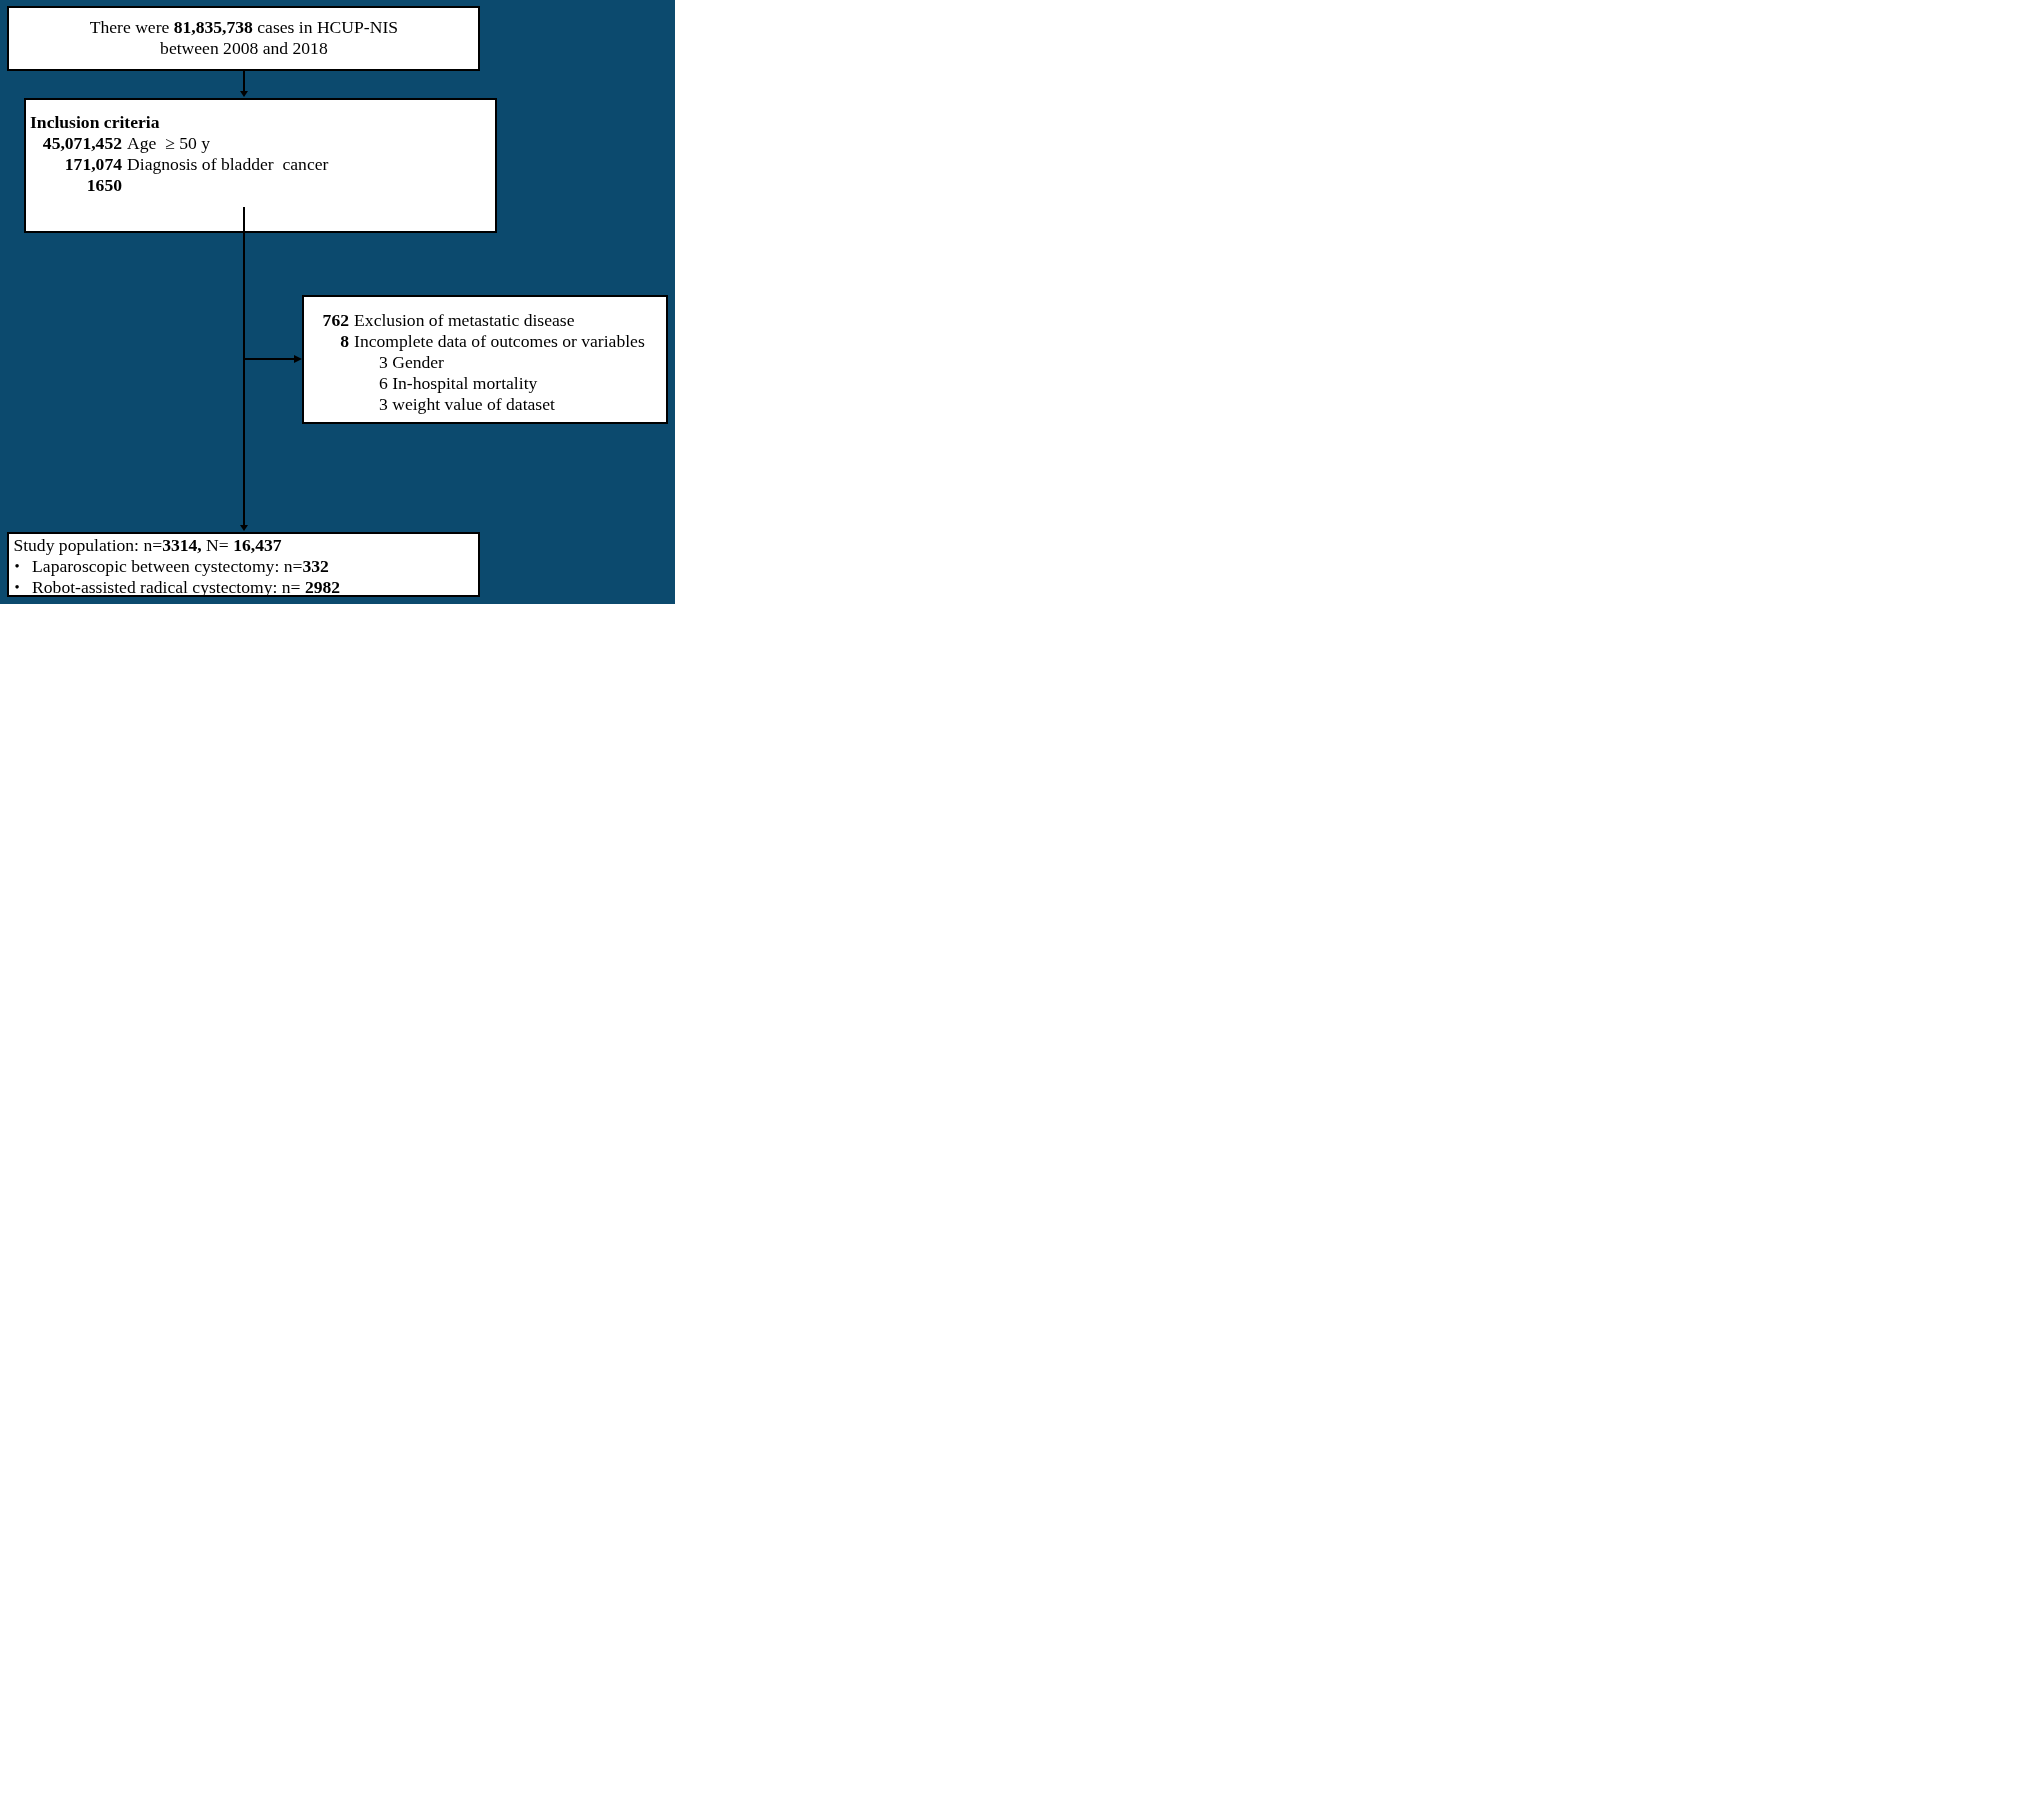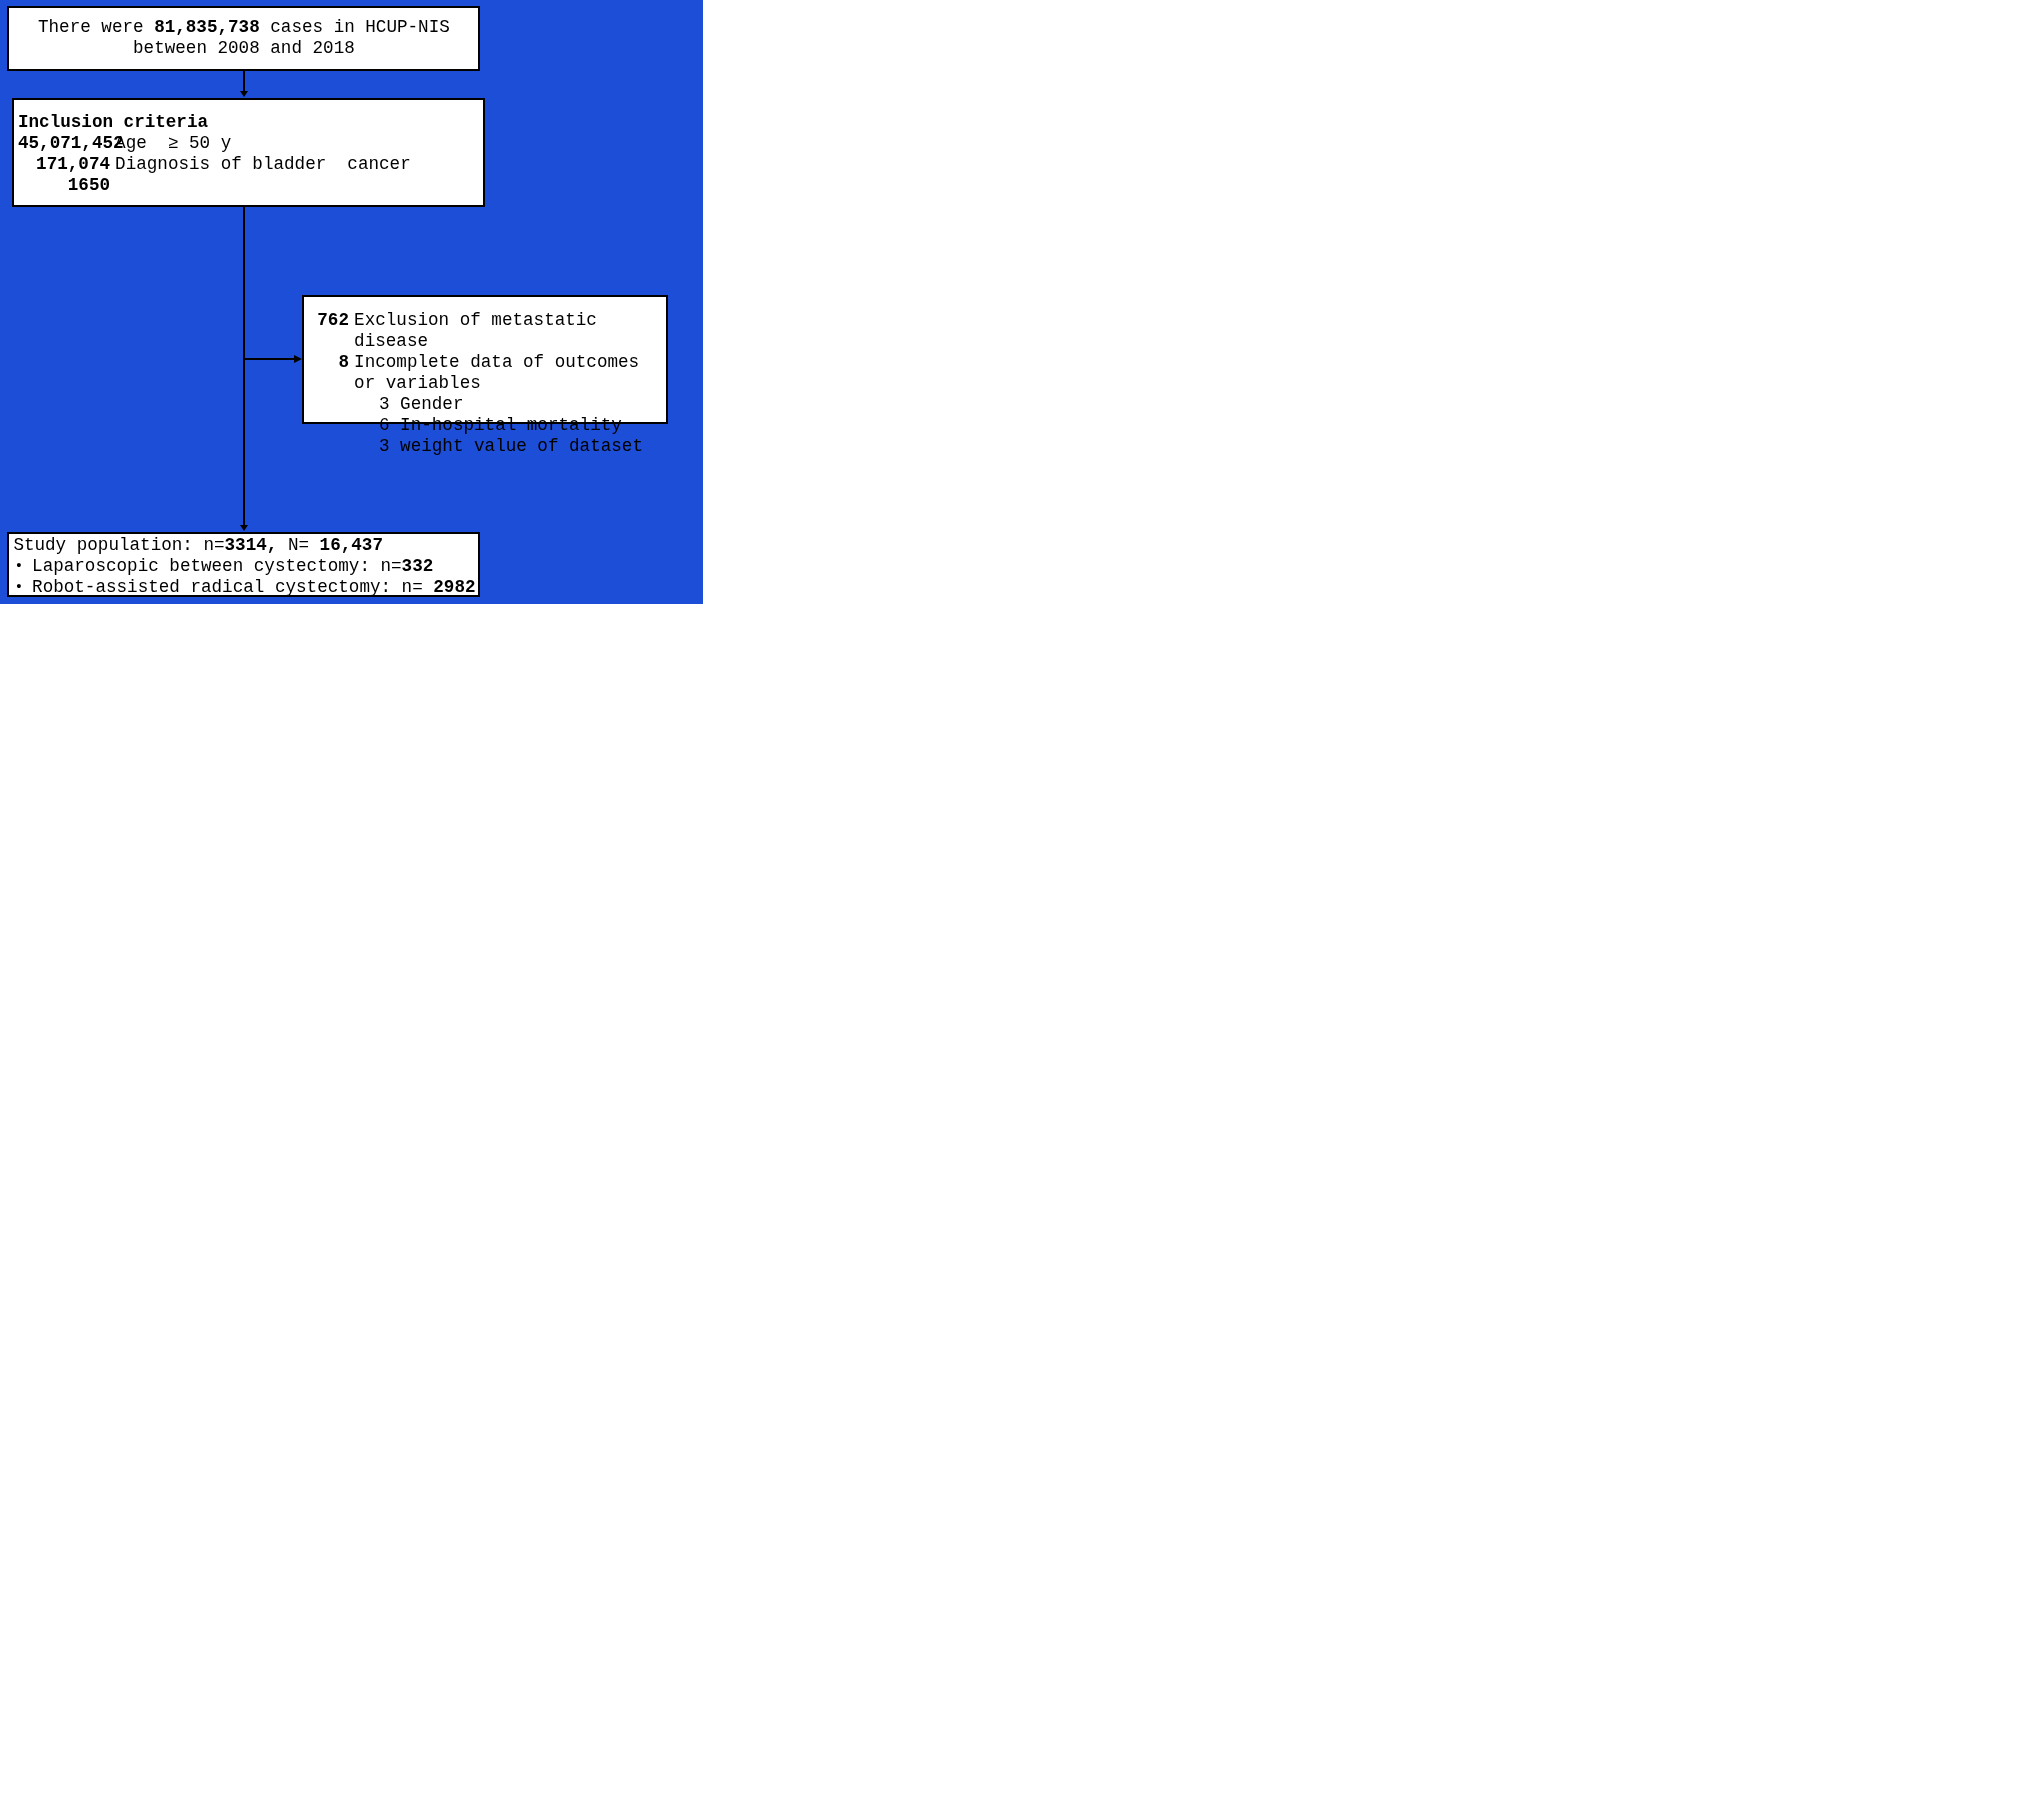--- a/index.html
+++ b/index.html
@@ -4,25 +4,24 @@
 <style>
   html, body {
     margin: 0;
     padding: 0;
     background: #ffffff;
   }
   #canvas {
     position: relative;
     width: 675px;
     height: 604px;
-    background: #1d4ed8;
-    font-family: Liberation Mono, monospace;
+    background: #0c4a6e;
+    font-family: Liberation Serif, serif;
     color: #000000;
     overflow: hidden;
-    padding-left: 28px;
   }
   .box {
     position: absolute;
     box-sizing: border-box;
     border: 2.8px solid #000000;
     background: #ffffff;
     font-size: 17.6px;
     line-height: 21px;
   }
   .num { font-weight: bold; }
@@ -33,22 +32,22 @@
   #box-source {
     left: 7.4px; top: 5.7px;
     width: 473px; height: 65px;
     text-align: center;
     padding-top: 9px;
     line-height: 21px;
   }
 
   
   #box-inclusion {
-    left: 12px; top: 98px;
-    width: 473px; height: 109px;
+    left: 24px; top: 98px;
+    width: 473px; height: 135px;
     padding-top: 12px;
   }
   #box-inclusion .title {
     padding-left: 4px;
     font-weight: bold;
   }
   #box-inclusion .row {
     display: flex;
     padding-left: 4px;
   }

